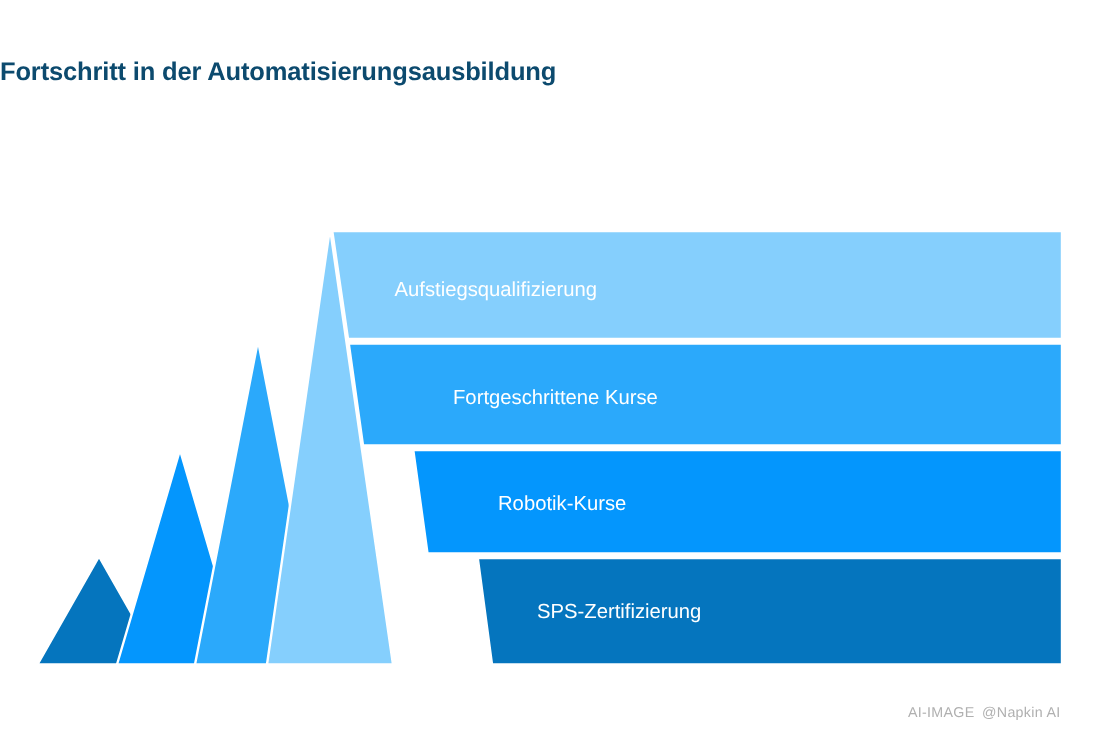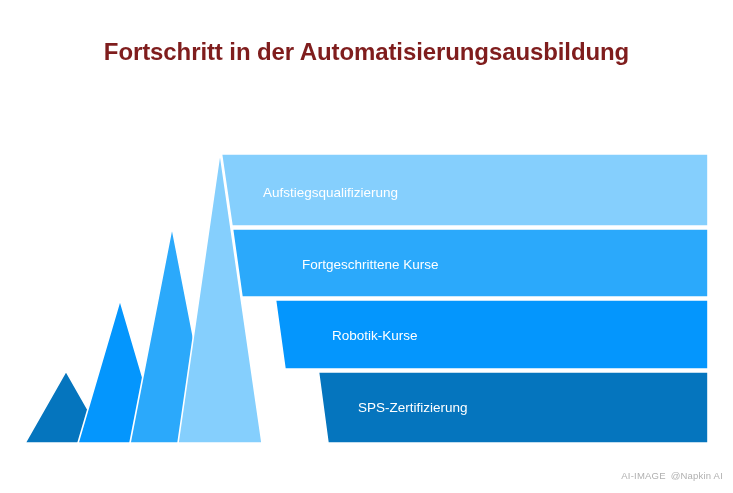--- a/index.html
+++ b/index.html
@@ -16,43 +16,43 @@
     width: 733px;
     height: 493px;
     background: #ffffff;
     overflow: hidden;
   }
   #chart-title {
     position: absolute;
     left: 0;
     top: 38px;
     width: 733px;
-    text-align: center;
-    font-size: 24px;
+    text-align: left;
+    font-size: 17px;
     font-weight: bold;
-    color: #7f1d1d;
+    color: #0c4a6e;
     letter-spacing: -0.1px;
     line-height: 1.2;
   }
   #pyramid-svg {
     position: absolute;
     left: 0;
     top: 0;
     width: 733px;
     height: 493px;
     display: block;
   }
   .band-label {
     font-family: "Liberation Sans", sans-serif;
     font-size: 13.5px;
     fill: #ffffff;
   }
   #watermark {
     position: absolute;
-    right: 10px;
+    right: 26px;
     bottom: 12px;
     font-size: 9.5px;
     color: #b0b0b0;
     letter-spacing: 0.2px;
     white-space: nowrap;
   }
   #watermark .wm-gap { display: inline-block; width: 5px; }
 </style>
 </head>
 <body>

